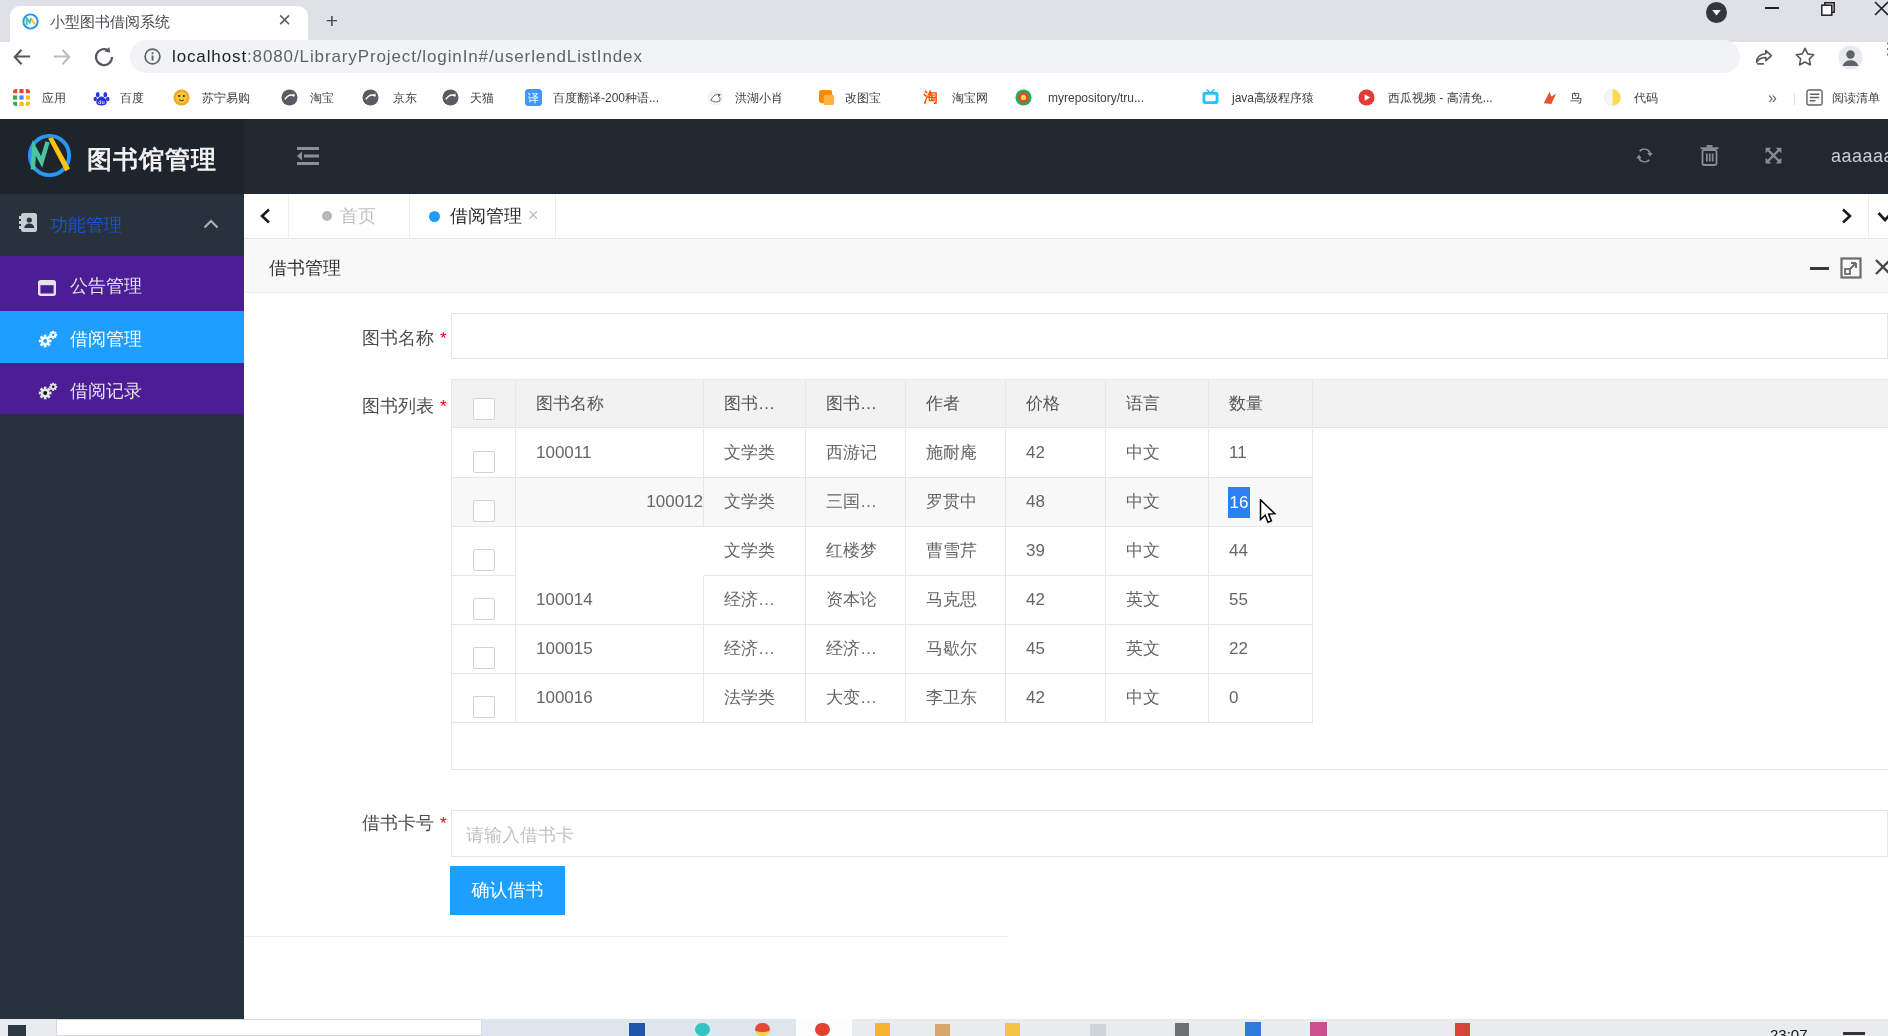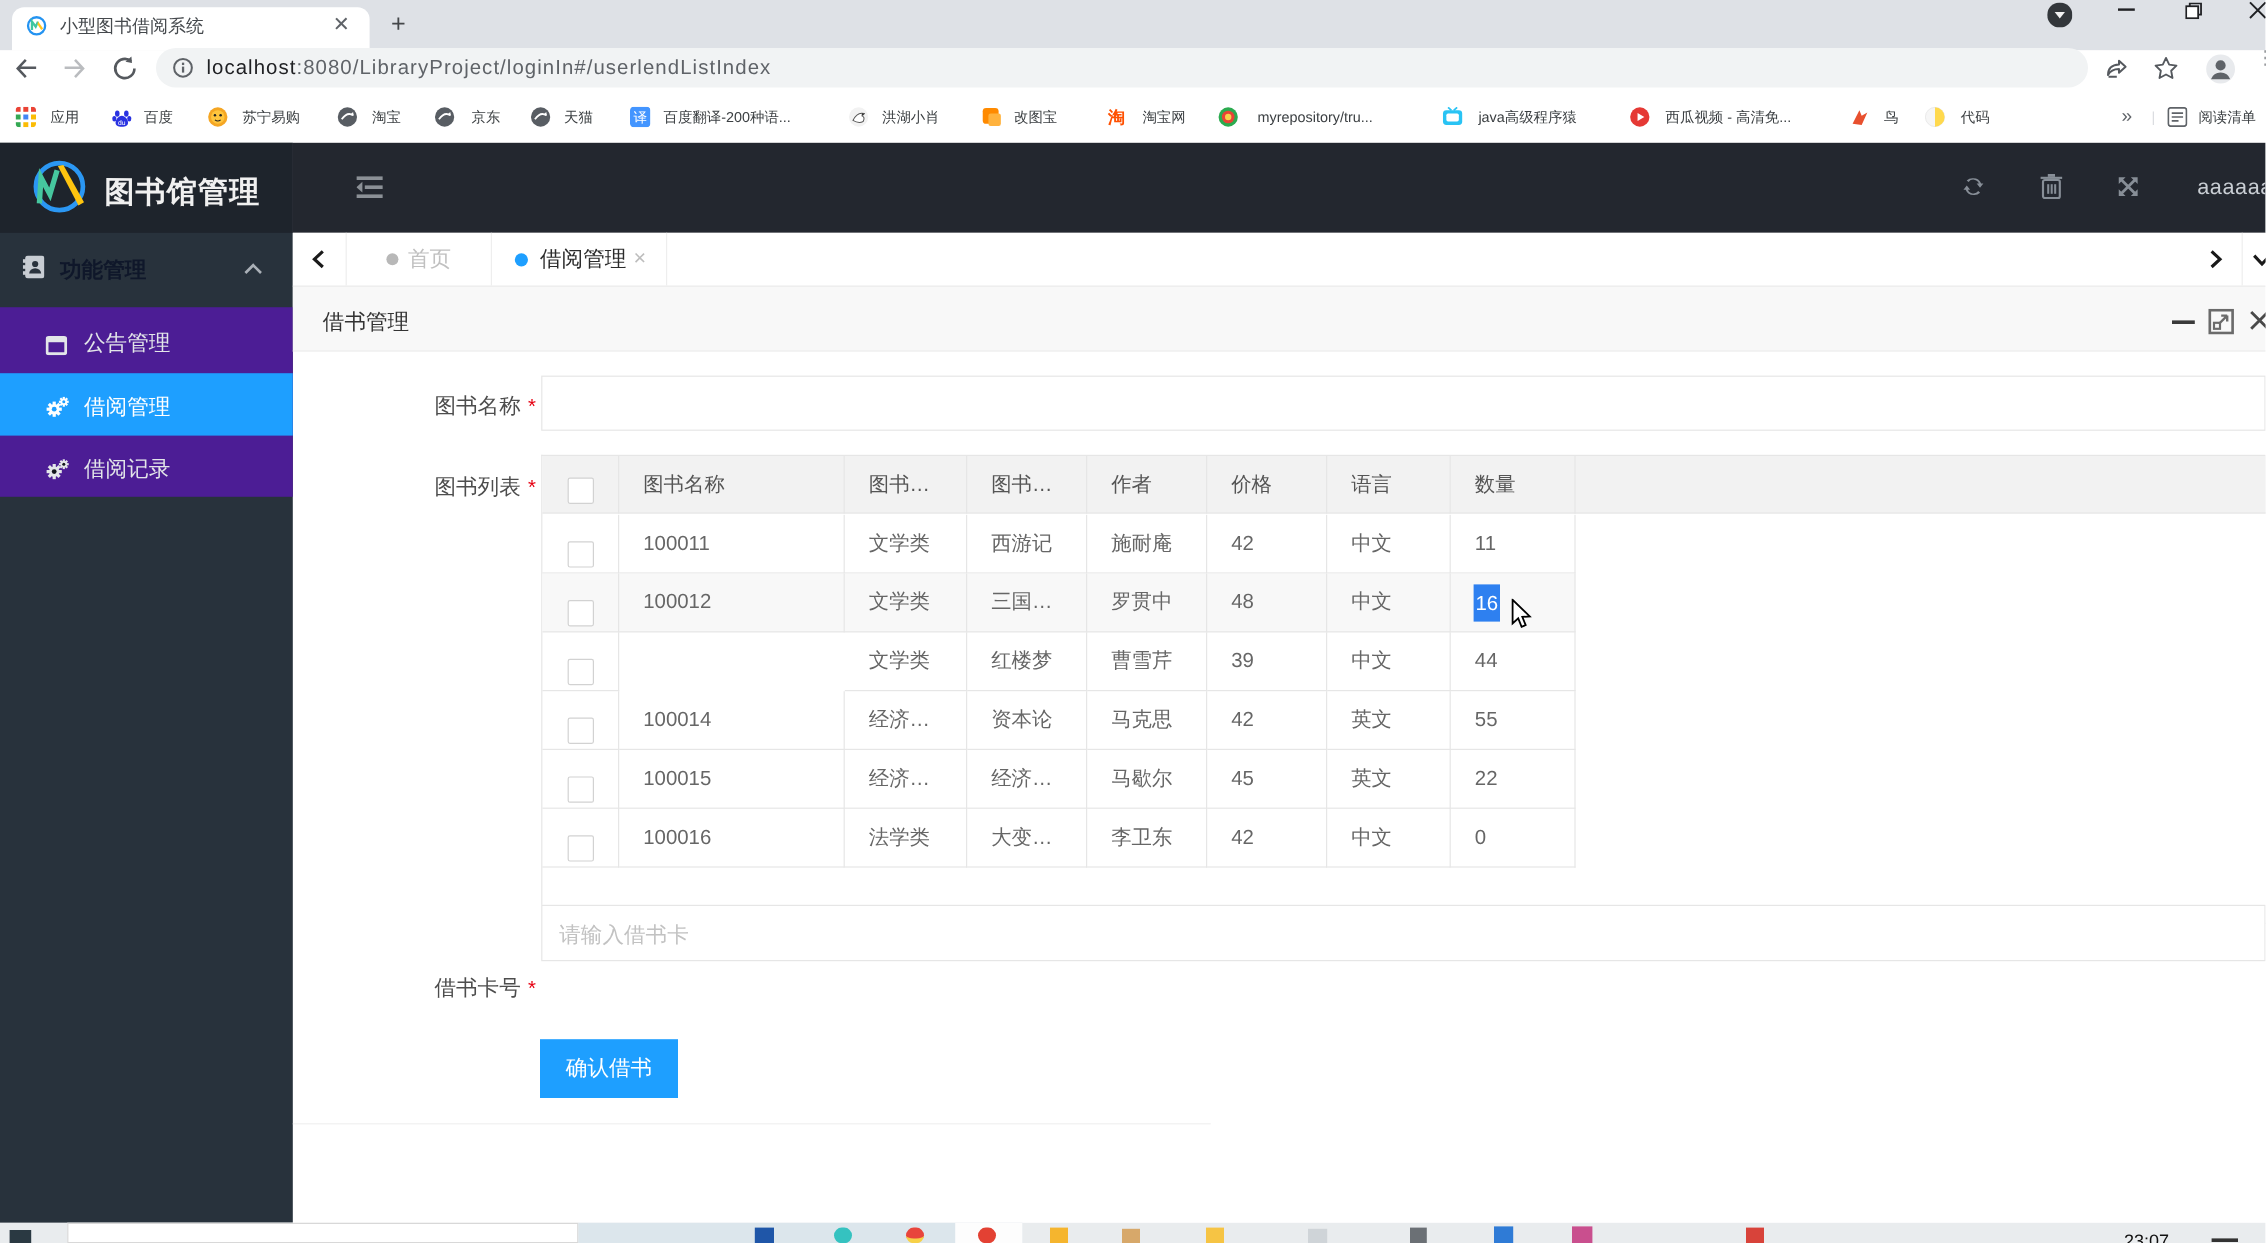--- a/index.html
+++ b/index.html
@@ -19,21 +19,21 @@
   #urltext .grey { color:#5f6368; }
   #bookmarks { left:0; top:78px; width:1888px; height:41px; background:#fff; }
   .bm { position:absolute; top:8px; height:24px; font-size:12px; color:#3c4043; line-height:24px; white-space:nowrap; }
   .bmi { position:absolute; top:11px; width:17px; height:17px; border-radius:3px; }
 
   
   #sidebar { left:0; top:119px; width:244px; height:900px; background:#28323c; }
   #logoarea { left:0; top:119px; width:244px; height:75px; background:#1e242c; }
   #logotext { left:87px; top:143px; font-size:25px; font-weight:bold; color:#f0f0f0; letter-spacing:1px;}
   #navbar { left:244px; top:119px; width:1644px; height:75px; background:#23272f; }
-  #menu1 { left:0; top:194px; width:244px; height:62px; color:#0f172a; font-size:18px;font-weight:bold; }
+  #menu1 { left:0; top:194px; width:244px; height:62px; color:#1d4ed8; font-size:18px; }
   #submenu { left:0; top:256px; width:244px; height:158px; background:#4c1d95; }
   .subitem { position:absolute; left:0; width:244px; height:52px; color:#e3e6e9; font-size:18px; }
   #subsel { background:#1e9fff; }
 
   
   #tabrow { left:244px; top:194px; width:1644px; height:45px; background:#fff; border-bottom:1px solid #e6e6e6;}
   .tcell { position:absolute; top:0; height:44px; border-right:1px solid #eee; }
   
   #phead { left:244px; top:239px; width:1644px; height:54px; background:#f8f8f8; border-bottom:1px solid #ededed; }
   #ptitle { left:25px; top:17px; font-size:18px; color:#333; position:absolute;}
@@ -389,21 +389,21 @@
       <div class="rc" style="left:354px;width:100px;padding-left:20px;">西游记</div>
       <div class="rc" style="left:454px;width:100px;padding-left:20px;">施耐庵</div>
       <div class="rc" style="left:554px;width:100px;padding-left:20px;">42</div>
       <div class="rc" style="left:654px;width:103px;padding-left:20px;">中文</div>
       <div class="rc" style="left:757px;width:104px;padding-left:20px;">11</div>
     </div>
     <div class="row" style="top:98px;background:#f8f8f8;">
       <div class="rc" style="left:0;width:64px;">
         <span class="cbx" style="top:22px;"></span>
       </div>
-      <div class="rc" style="left:64px;width:188px;padding-left:20px;">100012</div>
+      <div class="rc" style="left:64px;width:188px;padding-left:20px;text-align:right;">100012</div>
       <div class="rc" style="left:252px;width:102px;padding-left:20px;">文学类</div>
       <div class="rc" style="left:354px;width:100px;padding-left:20px;">三国…</div>
       <div class="rc" style="left:454px;width:100px;padding-left:20px;">罗贯中</div>
       <div class="rc" style="left:554px;width:100px;padding-left:20px;">48</div>
       <div class="rc" style="left:654px;width:103px;padding-left:20px;">中文</div>
       <div class="rc" style="left:757px;width:104px;">
         <span style="position:absolute;left:19px;top:9px;width:22px;height:31px;background:#2e80f0;color:#fff;font-size:17px;line-height:31px;text-align:center;">16</span>
       </div>
     </div>
     <div class="row" style="top:147px;">
@@ -452,21 +452,21 @@
       <div class="rc" style="left:554px;width:100px;padding-left:20px;">42</div>
       <div class="rc" style="left:654px;width:103px;padding-left:20px;">中文</div>
       <div class="rc" style="left:757px;width:104px;padding-left:20px;">0</div>
     </div>
     <svg style="position:absolute;left:807px;top:119px;width:18px;height:26px;" viewBox="0 0 18 26">
       <path d="M1.5 0.8 L1.5 20.5 L6.2 16.3 L9 23.3 L12.4 21.9 L9.6 15.1 L15.8 14.7 Z" fill="#fff" stroke="#000" stroke-width="1.5"></path>
     </svg>
   </div>
 
   <div class="flabel" style="left:362px; top:811px;">借书卡号<span class="star">*</span></div>
-  <div class="finput" style="top:754px; width:1437px; height:47px;">
+  <div class="finput" style="top:810px; width:1437px; height:47px;">
     <span style="position:absolute;left:14px;top:12px;font-size:18px;color:#c2c2c2;">请输入借书卡</span>
   </div>
 
   <div class="abs" id="btn">确认借书</div>
 
   <div class="abs" style="left:244px;top:936px;width:765px;height:1px;background:#f1f1f1;"></div>
   <div class="abs" id="taskbar">
     <div style="position:absolute;left:8px;top:6px;width:18px;height:11px;background:#2a3942;"></div>
     <div style="position:absolute;left:56px;top:0;width:426px;height:17px;background:#fff;border:1px solid #d8d8d8;"></div>
     <div style="position:absolute;left:482px;top:0;width:370px;height:17px;background:#dce6ec;"></div>

